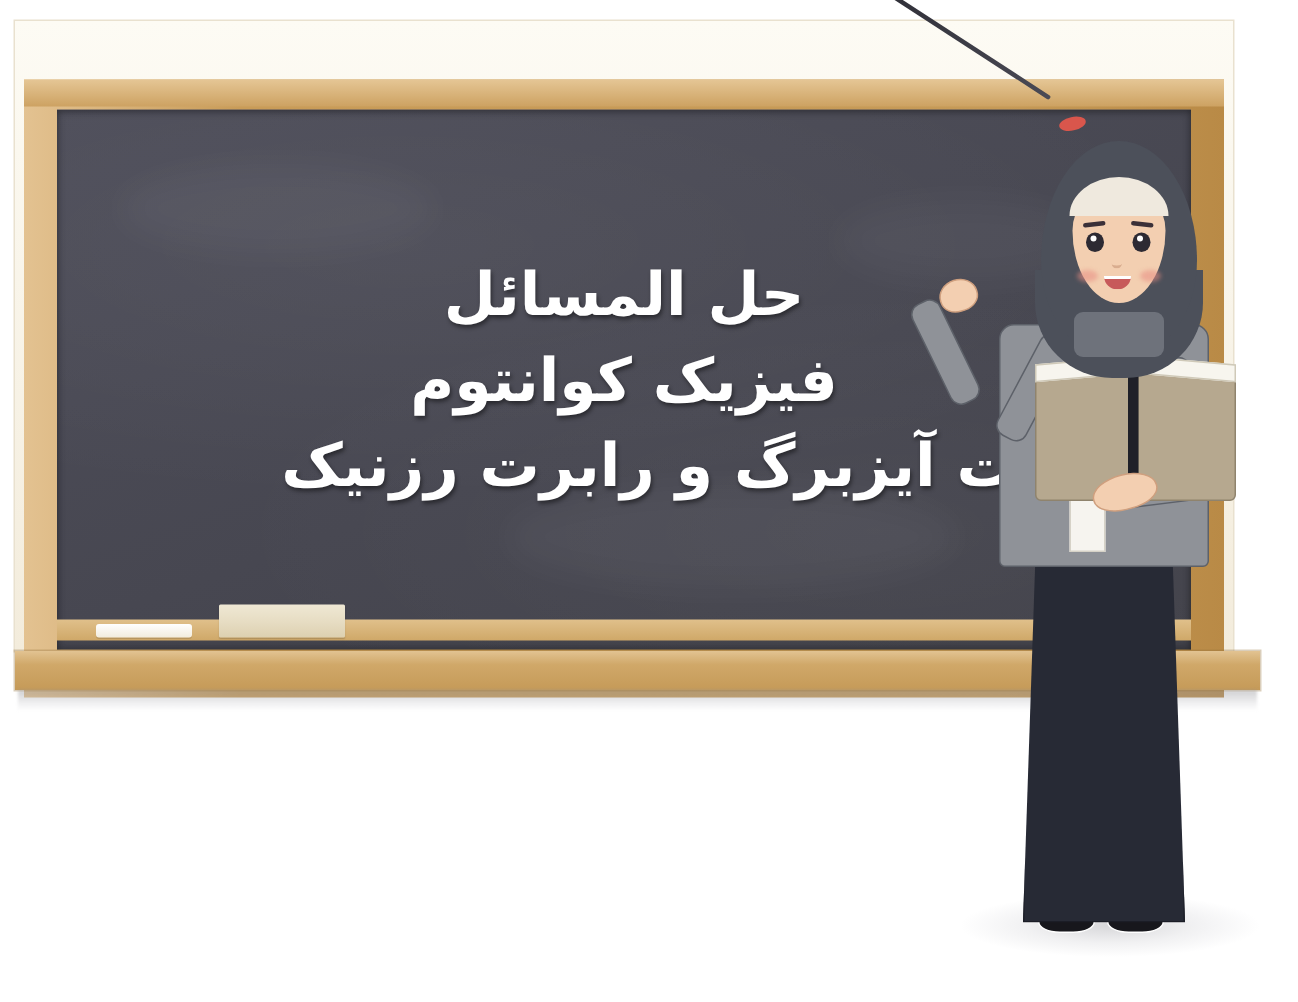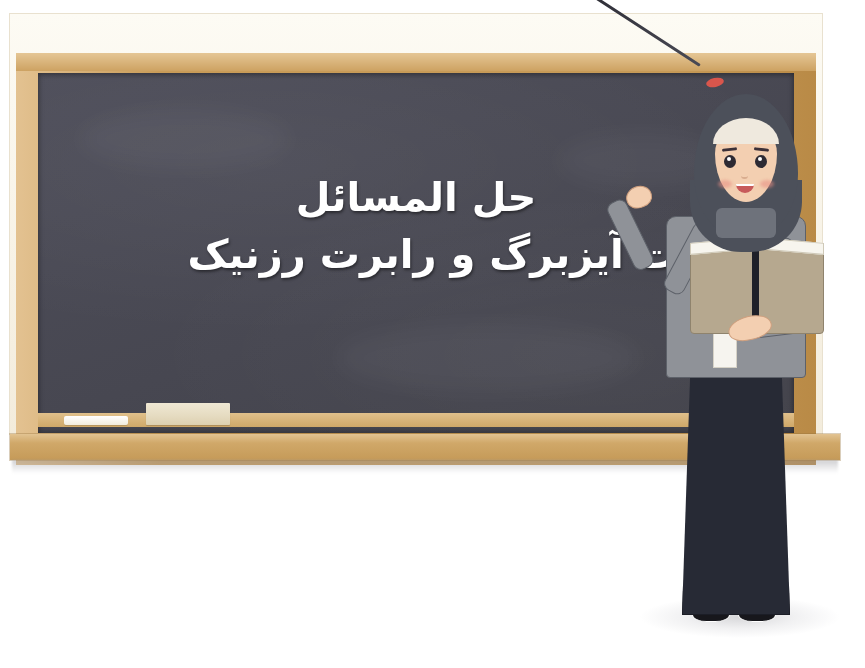--- a/index.html
+++ b/index.html
@@ -521,20 +521,21 @@
     <div class="board-outer-bevel"></div>
     <div class="board-frame">
 
       <div class="board-inner">
         <div class="smudge a"></div>
         <div class="smudge b"></div>
         <div class="smudge c"></div>
 
         <div class="board-text">
           <div class="line l1">حل المسائل</div>
+          <div class="line l2">فیزیک کوانتوم</div>
           <div class="line l3">رابرت آیزبرگ و رابرت رزنیک</div>
         </div>
       </div>
 
       <div class="ledge-shelf"></div>
       <div class="chalk piece1"></div>
       <div class="eraser"></div>
     </div>
   </div>
 

